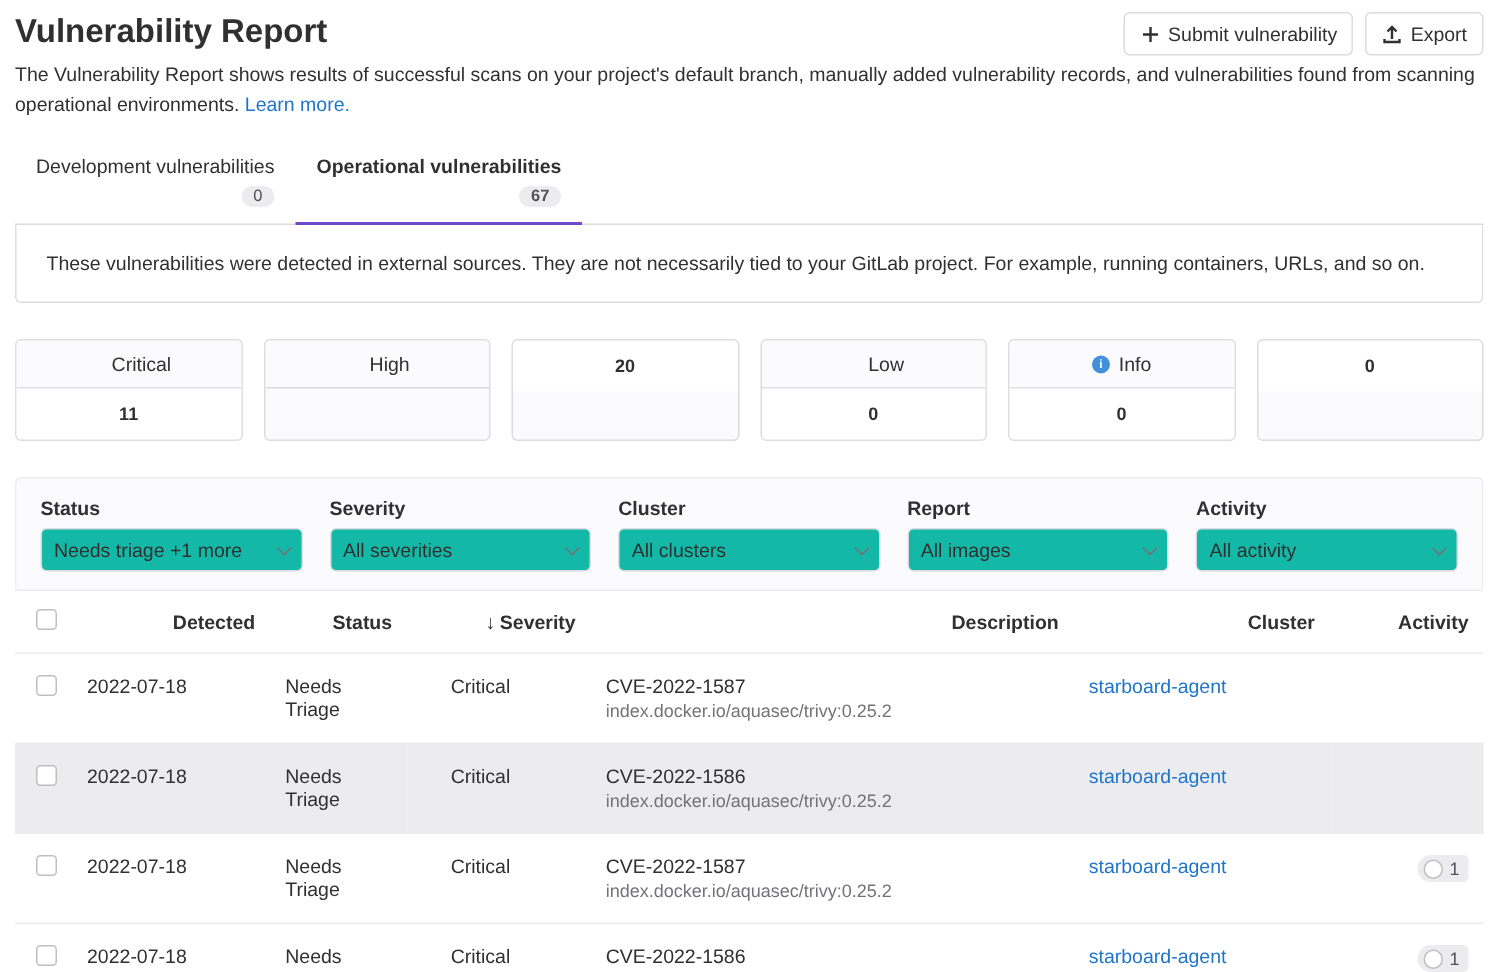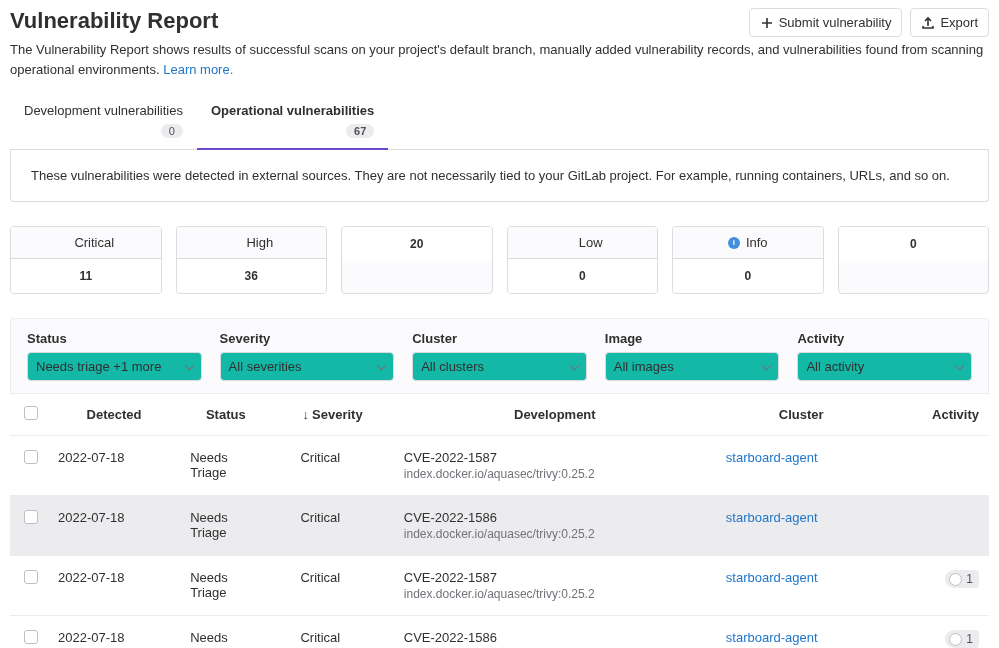--- a/index.html
+++ b/index.html
@@ -88,21 +88,21 @@
     padding: 6px 8px; font-size: 13px; display: flex;
     justify-content: space-between; align-items: center; cursor: pointer;
   }
   .chev::after {
     content: ""; display: inline-block; width: 6px; height: 6px;
     border-right: 1.3px solid #737278; border-bottom: 1.3px solid #737278;
     transform: rotate(45deg); margin-bottom: 2px;
   }
   table { width: 100%; border-collapse: collapse; }
   thead th {
-    text-align: center; padding: 12px 10px; font-size: 13px; font-weight: 600;
+    text-align: right; padding: 12px 10px; font-size: 13px; font-weight: 600;
     border-top: 1px solid #ececef; border-bottom: 1px solid #ececef;
     background: #fff;
   }
   tbody td {
     padding: 14px 10px; border-bottom: 1px solid #ececef;
     vertical-align: top; font-size: 13px;
   }
   tbody tr.hover { background: #ececef; }
   .checkbox {
     width: 14px; height: 14px; border: 1px solid #bfbfc3;
@@ -169,21 +169,20 @@
         <span class="sev-icon c-critical"><span class="hexagon"></span></span>
         <span>Critical</span>
       </div>
       <div class="value">11</div>
     </div>
     <div class="stat-card">
       <div class="label">
         <span class="sev-icon c-high"><span class="diamond"></span></span>
         <span>High</span>
       </div>
-      <div class="value">36</div>
     </div>
     <div class="stat-card">
       <div class="value">20</div>
     </div>
     <div class="stat-card">
       <div class="label">
         <span class="sev-icon c-low"><span class="circle"></span></span>
         <span>Low</span>
       </div>
       <div class="value">0</div>
@@ -216,21 +215,21 @@
     </div>
     </div>
     <div class="filter">
       <div class="filter-label">Cluster</div>
     <div class="filter-select">
       <span>All clusters</span>
         <span class="chev"></span>
     </div>
     </div>
     <div class="filter">
-      <div class="filter-label">Image</div>
+      <div class="filter-label">Report</div>
     <div class="filter-select">
       <span>All images</span>
         <span class="chev"></span>
     </div>
     </div>
     <div class="filter">
       <div class="filter-label">Activity</div>
     <div class="filter-select">
       <span>All activity</span>
         <span class="chev"></span>
@@ -238,21 +237,21 @@
     </div>
   </div>
 
 <table>
   <thead>
     <tr>
       <th class="col-check"><span class="checkbox"></span></th>
       <th>Detected</th>
       <th>Status</th>
       <th><span class="sort-arrow">↓</span><span>Severity</span></th>
-      <th>Development</th>
+      <th>Description</th>
       <th>Cluster</th>
       <th class="col-activity">Activity</th>
     </tr>
   </thead>
   <tbody id="tbody">
       <tr>
     <td class="col-check"><span class="checkbox"></span></td>
     <td>2022-07-18</td>
     <td>Needs<br>Triage</td>
     <td>

